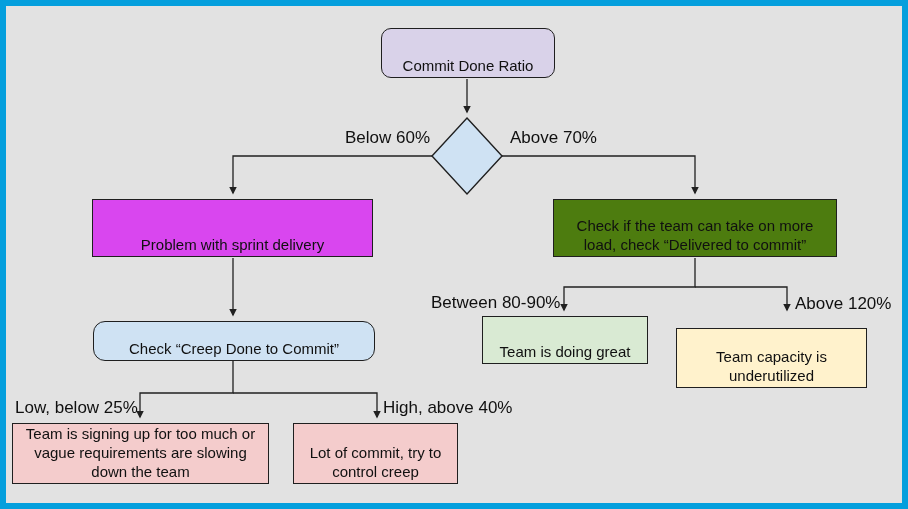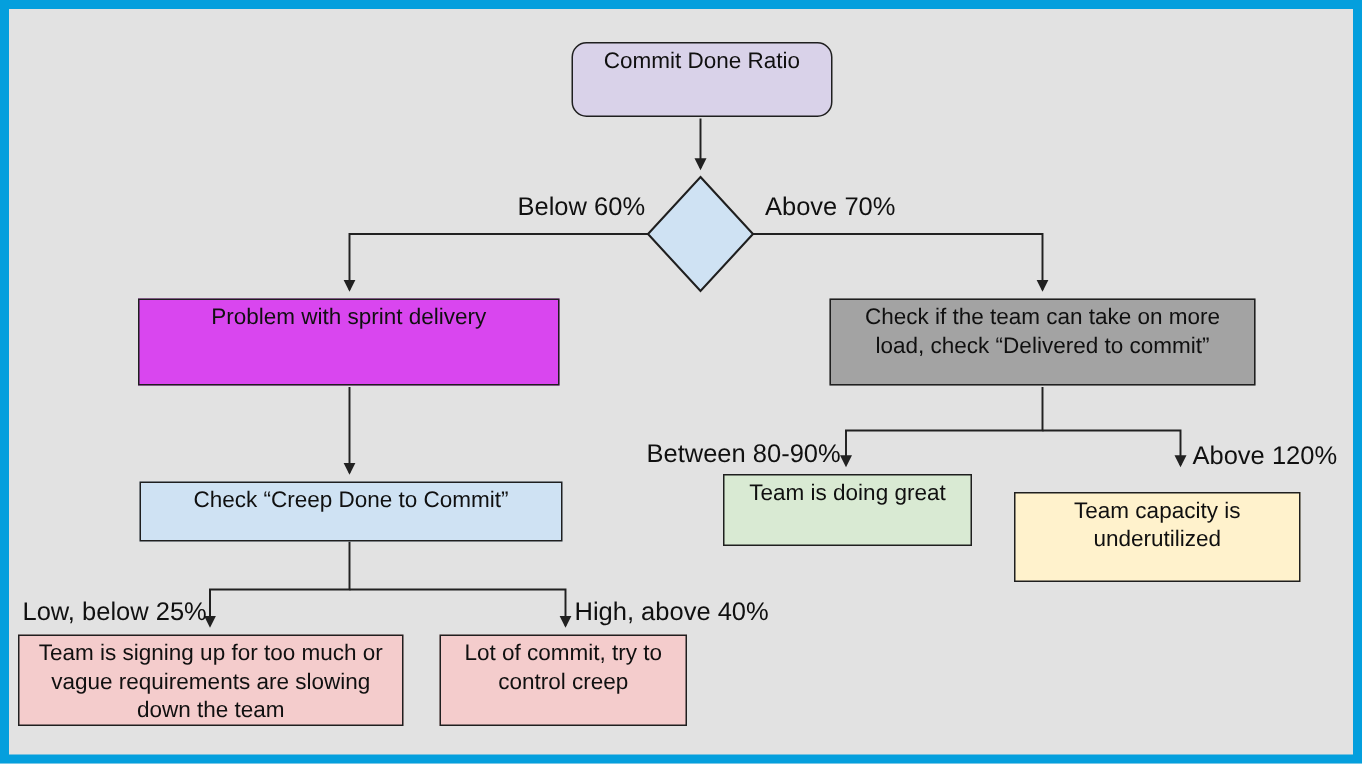--- a/index.html
+++ b/index.html
@@ -20,21 +20,21 @@
   #edge-layer {
     position: absolute;
     left: 0; top: 0;
     width: 908px; height: 509px;
     pointer-events: none;
   }
   .node {
     position: absolute;
     box-sizing: border-box;
     display: flex;
-    align-items: flex-start;
+    align-items: flex-end;
     justify-content: center;
     text-align: center;
     font-size: 15px;
     line-height: 1.27;
     color: #101010;
     border: 1px solid #1f1f1f;
     padding: 2px 8px;
     z-index: 2;
   }
   .node.rounded {
@@ -45,21 +45,21 @@
     position: absolute;
     font-size: 17px;
     color: #101010;
     white-space: nowrap;
     z-index: 3;
   }
   
   #node-start            { left: 381px; top: 28px;  width: 174px; height: 50px; }
   #node-problem          { left: 92px;  top: 199px; width: 281px; height: 58px; }
   #node-check-more-load  { left: 553px; top: 199px; width: 284px; height: 58px; }
-  #node-check-creep      { left: 93px;  top: 321px; width: 282px; height: 40px; border-radius: 0; border-width: 1.5px; }
+  #node-check-creep      { left: 93px;  top: 321px; width: 282px; height: 40px; border-radius: 12px; border-width: 1.5px; }
   #node-team-great       { left: 482px; top: 316px; width: 166px; height: 48px; }
   #node-underutilized    { left: 676px; top: 316px; width: 191px; height: 60px; }
   #node-too-much         { left: 12px;  top: 423px; width: 257px; height: 61px; padding: 2px 4px; }
   #node-lot-of-creep     { left: 293px; top: 423px; width: 165px; height: 61px; }
   
   #label-below-60      { left: 345px; top: 128px; }
   #label-above-70      { left: 510px; top: 128px; }
   #label-between-80-90 { left: 431px; top: 293px; }
   #label-above-120     { left: 795px; top: 294px; }
   #label-low-below-25  { left: 15px;  top: 398px; }
@@ -92,21 +92,21 @@
   </svg>
 
   <div class="node rounded" id="node-start" style="background-color: rgb(217, 210, 233);">
     <span>Commit Done Ratio</span>
   </div>
 
   <div class="node" id="node-problem" style="background-color: #d946ef;">
     <span>Problem with sprint delivery</span>
   </div>
 
-  <div class="node" id="node-check-more-load" style="background-color: #a3a3a3;">
+  <div class="node" id="node-check-more-load" style="background-color: #4d7c0f;">
     <span>Check if the team can take on more load, check “Delivered to commit”</span>
   </div>
 
   <div class="node" id="node-check-creep" style="background-color: rgb(207, 226, 243);">
     <span>Check “Creep Done to Commit”</span>
   </div>
 
   <div class="node" id="node-team-great" style="background-color: rgb(217, 234, 211);">
     <span>Team is doing great</span>
   </div>

